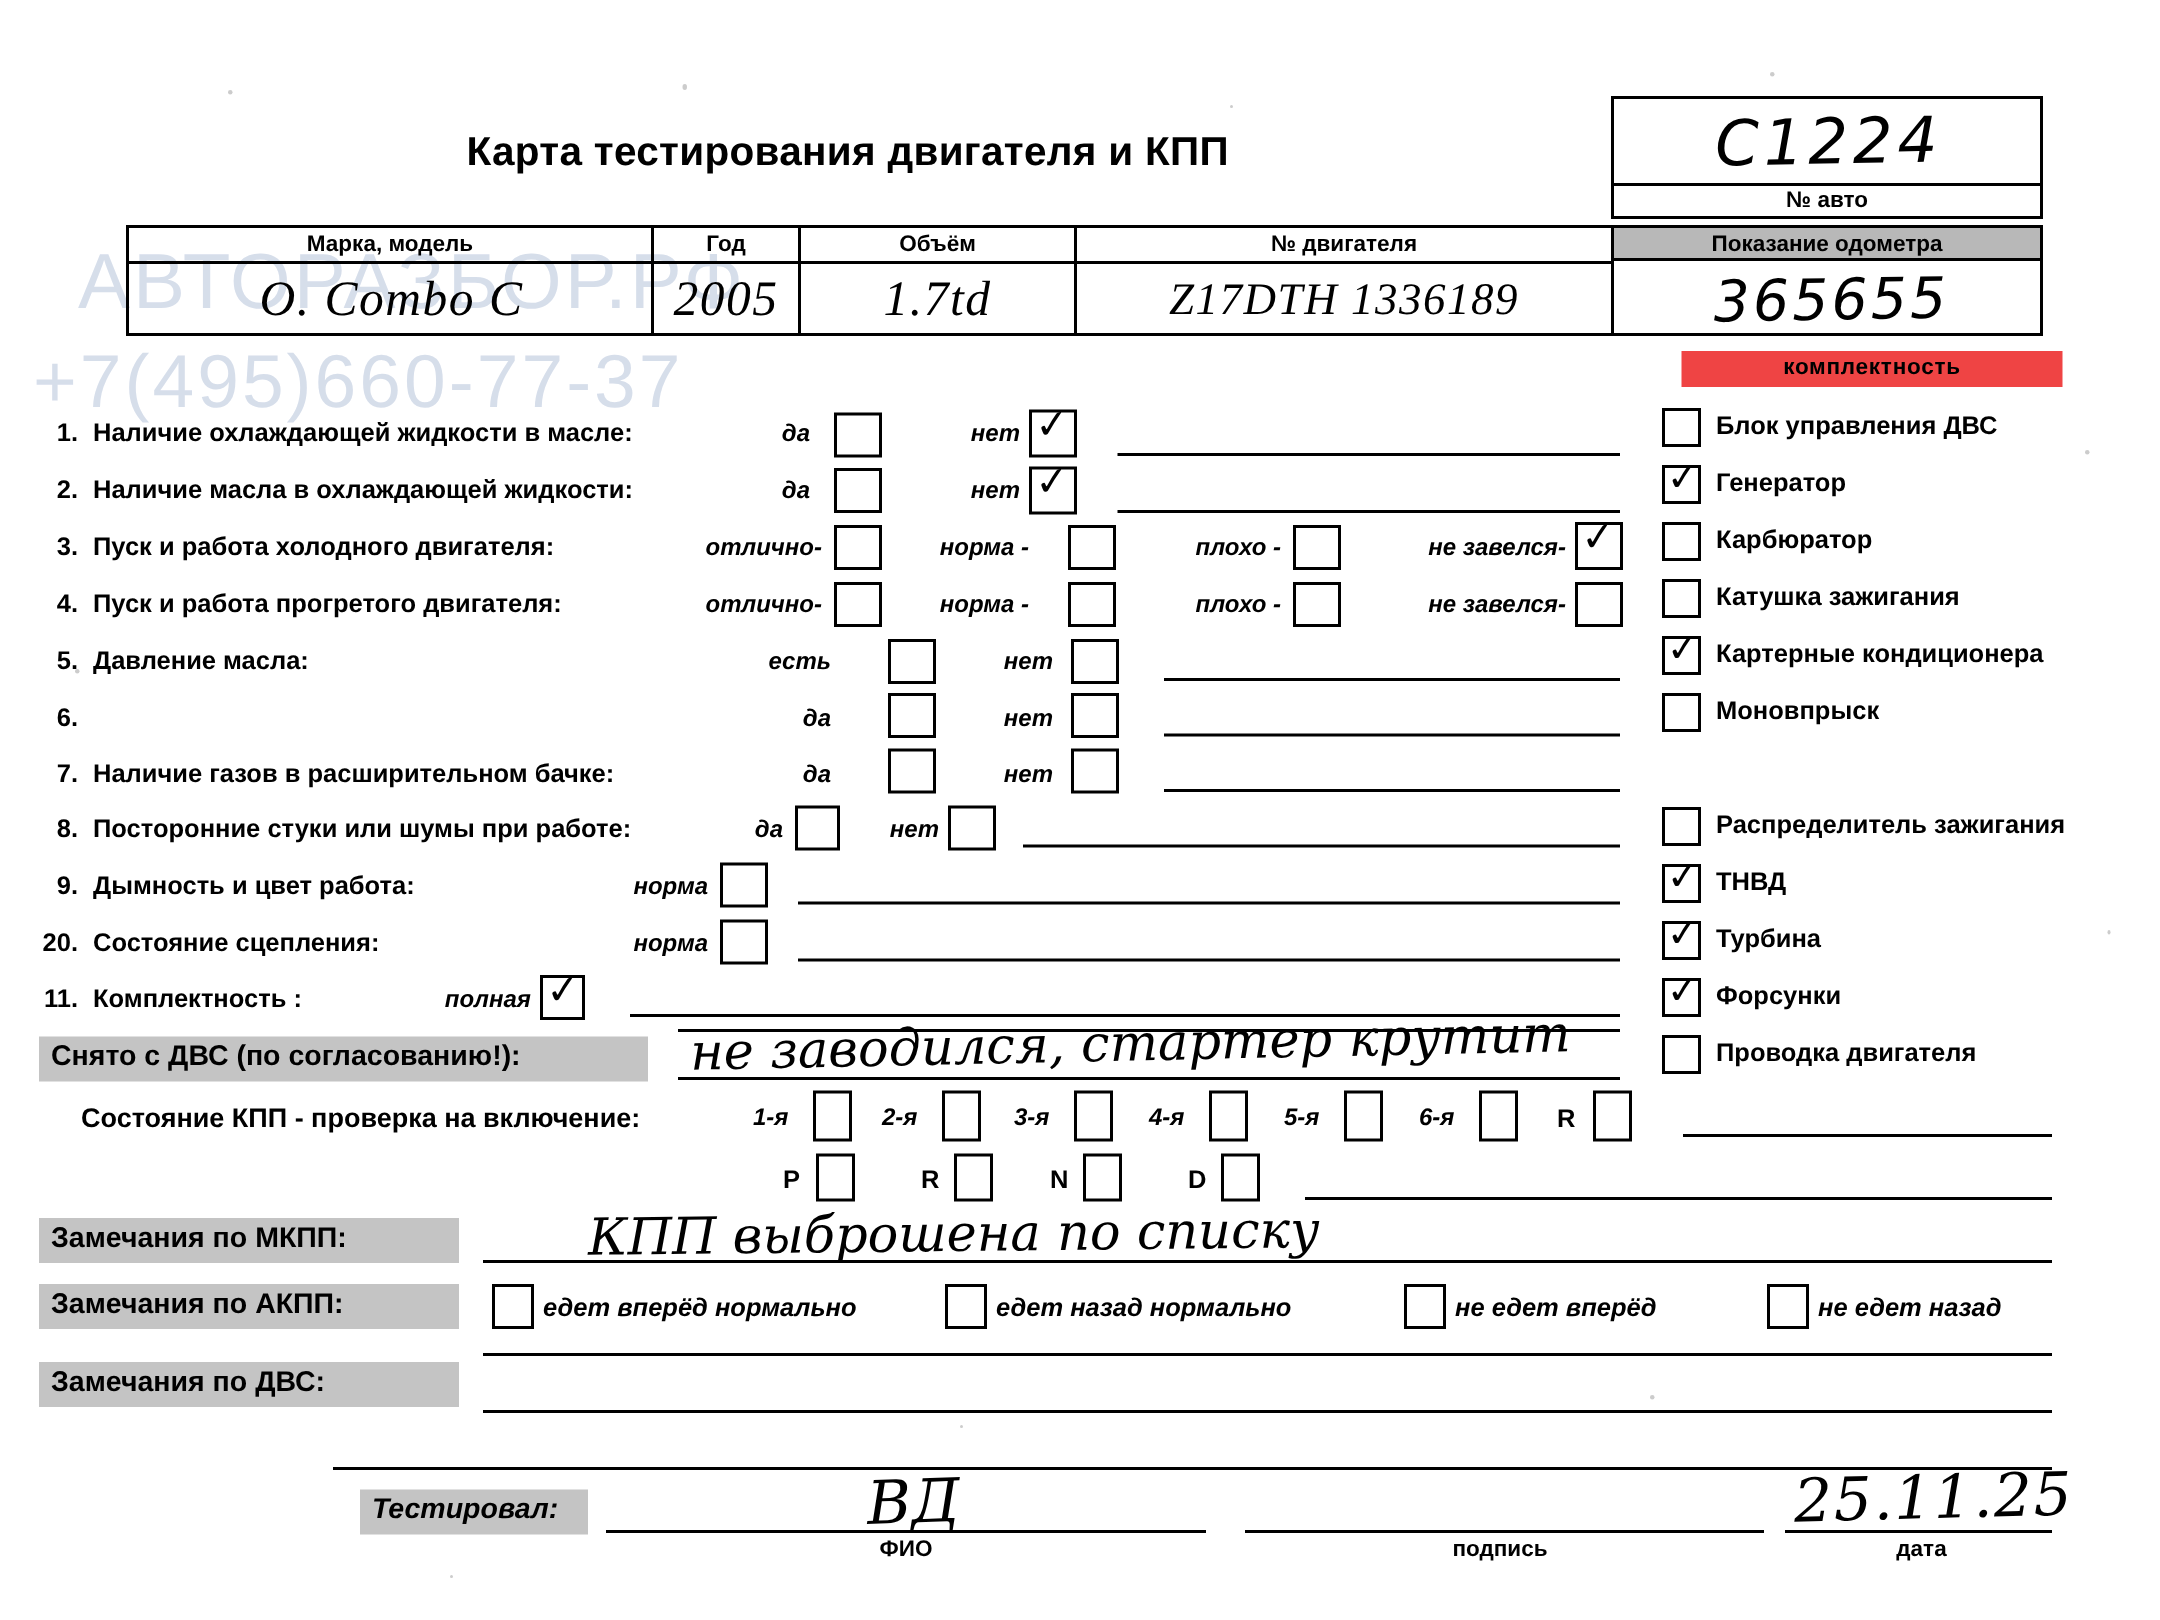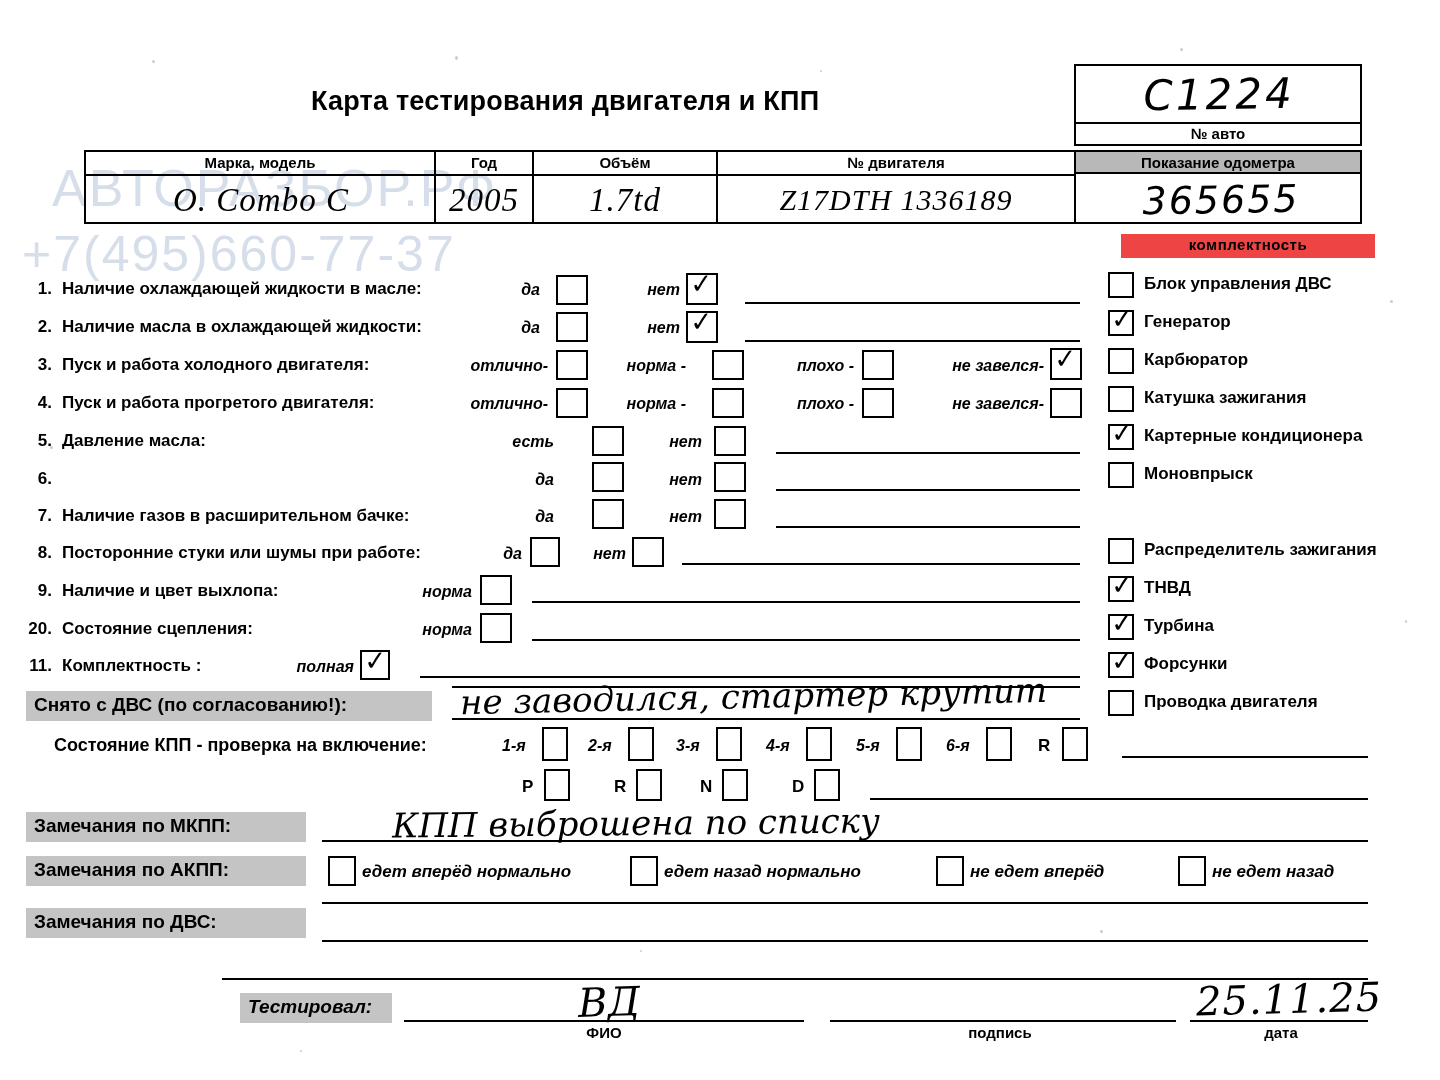--- a/index.html
+++ b/index.html
@@ -276,21 +276,21 @@
 
   <div class="itemNo" style="left:26px;top:543px">8.</div>
   <div class="itemTxt" style="left:62px;top:543px">Посторонние стуки или шумы при работе:</div>
   <div class="optLbl" style="left:478px;top:545px;width:44px">да</div>
   <div class="cbx" style="left:530px;top:537px;width:30px;height:30px"></div>
   <div class="optLbl" style="left:570px;top:545px;width:56px">нет</div>
   <div class="cbx" style="left:632px;top:537px;width:32px;height:30px"></div>
   <div class="rule" style="left:682px;top:563px;width:398px"></div>
 
   <div class="itemNo" style="left:26px;top:581px">9.</div>
-  <div class="itemTxt" style="left:62px;top:581px">Наличие и цвет выхлопа:</div>
+  <div class="itemTxt" style="left:62px;top:581px">Дымность и цвет работа:</div>
   <div class="optLbl" style="left:406px;top:583px;width:66px">норма</div>
   <div class="cbx" style="left:480px;top:575px;width:32px;height:30px"></div>
   <div class="rule" style="left:532px;top:601px;width:548px"></div>
 
   <div class="itemNo" style="left:18px;top:619px;width:34px">20.</div>
   <div class="itemTxt" style="left:62px;top:619px">Состояние сцепления:</div>
   <div class="optLbl" style="left:406px;top:621px;width:66px">норма</div>
   <div class="cbx" style="left:480px;top:613px;width:32px;height:30px"></div>
   <div class="rule" style="left:532px;top:639px;width:548px"></div>
 

